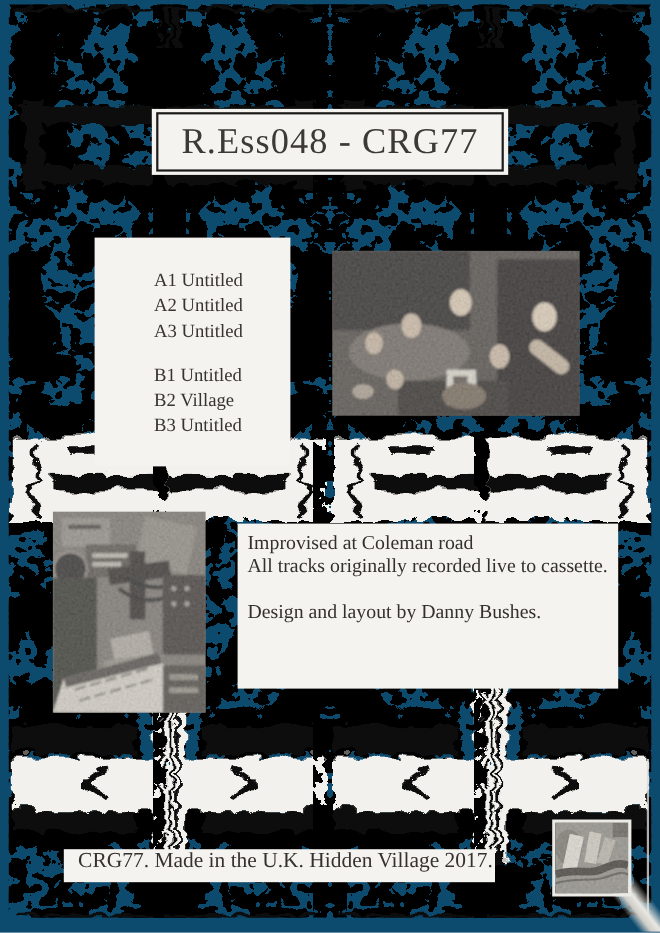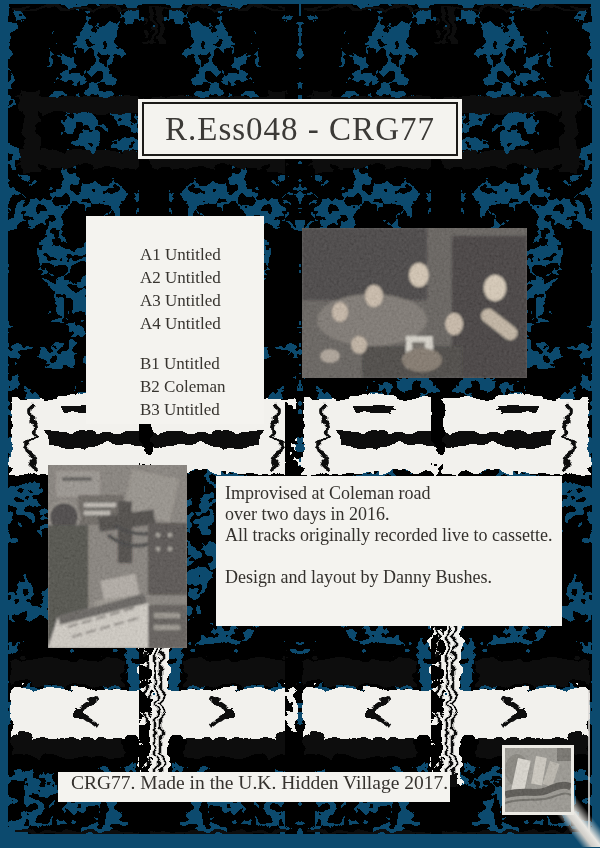--- a/index.html
+++ b/index.html
@@ -130,24 +130,23 @@
   <div class="abs paste title-box">
     <div class="title-inner">
       <span class="title-text">R.Ess048 - CRG77</span>
     </div>
   </div>
 
   <div class="abs paste tracklist-box">
     <div class="trk">A1 Untitled</div>
     <div class="trk">A2 Untitled</div>
     <div class="trk">A3 Untitled</div>
-    <div class="trk">A4 Untitled</div>
     <div class="trk-gap"></div>
     <div class="trk">B1 Untitled</div>
-    <div class="trk">B2 Coleman</div>
+    <div class="trk">B2 Village</div>
     <div class="trk">B3 Untitled</div>
   </div>
 
   <svg class="photo crowd-photo" width="225" height="150" viewBox="0 0 225 150" xmlns="http://www.w3.org/2000/svg">
     <defs>
       <filter id="pGrain">
           <feTurbulence type="fractalNoise" baseFrequency="0.4" numOctaves="2" seed="21"></feTurbulence>
         <feColorMatrix type="matrix" values="0.33 0.33 0.33 0 0.05  0.33 0.33 0.33 0 0.05  0.33 0.33 0.33 0 0.05  0 0 0 0 0.28"></feColorMatrix>
         </filter>
       <filter id="pBlur">
@@ -170,21 +169,20 @@
       <rect x="104" y="108" width="27" height="32" fill="#d6d1c6"></rect>
       <rect x="110" y="114" width="13" height="18" fill="#5a524b"></rect>
       <ellipse cx="120" cy="132" rx="20" ry="12" fill="#706355"></ellipse>
       <ellipse cx="28" cy="128" rx="10" ry="7" fill="#a5988a"></ellipse>
     </g>
     <rect width="225" height="150" filter="url(#pGrain)"></rect>
   </svg>
 
   <div class="abs paste info-box">
     <div class="info-line">Improvised at Coleman road</div>
-    <div class="info-line">over two days in 2016.</div>
     <div class="info-line">All tracks originally recorded live to cassette.</div>
     <div class="info-gap"></div>
     <div class="info-line">Design and layout by Danny Bushes.</div>
   </div>
 
   <svg class="photo studio-photo" width="139" height="183" viewBox="0 0 139 183" xmlns="http://www.w3.org/2000/svg">
     <defs>
         <filter id="sBlur">
           <feGaussianBlur stdDeviation="1"></feGaussianBlur>
         </filter>

